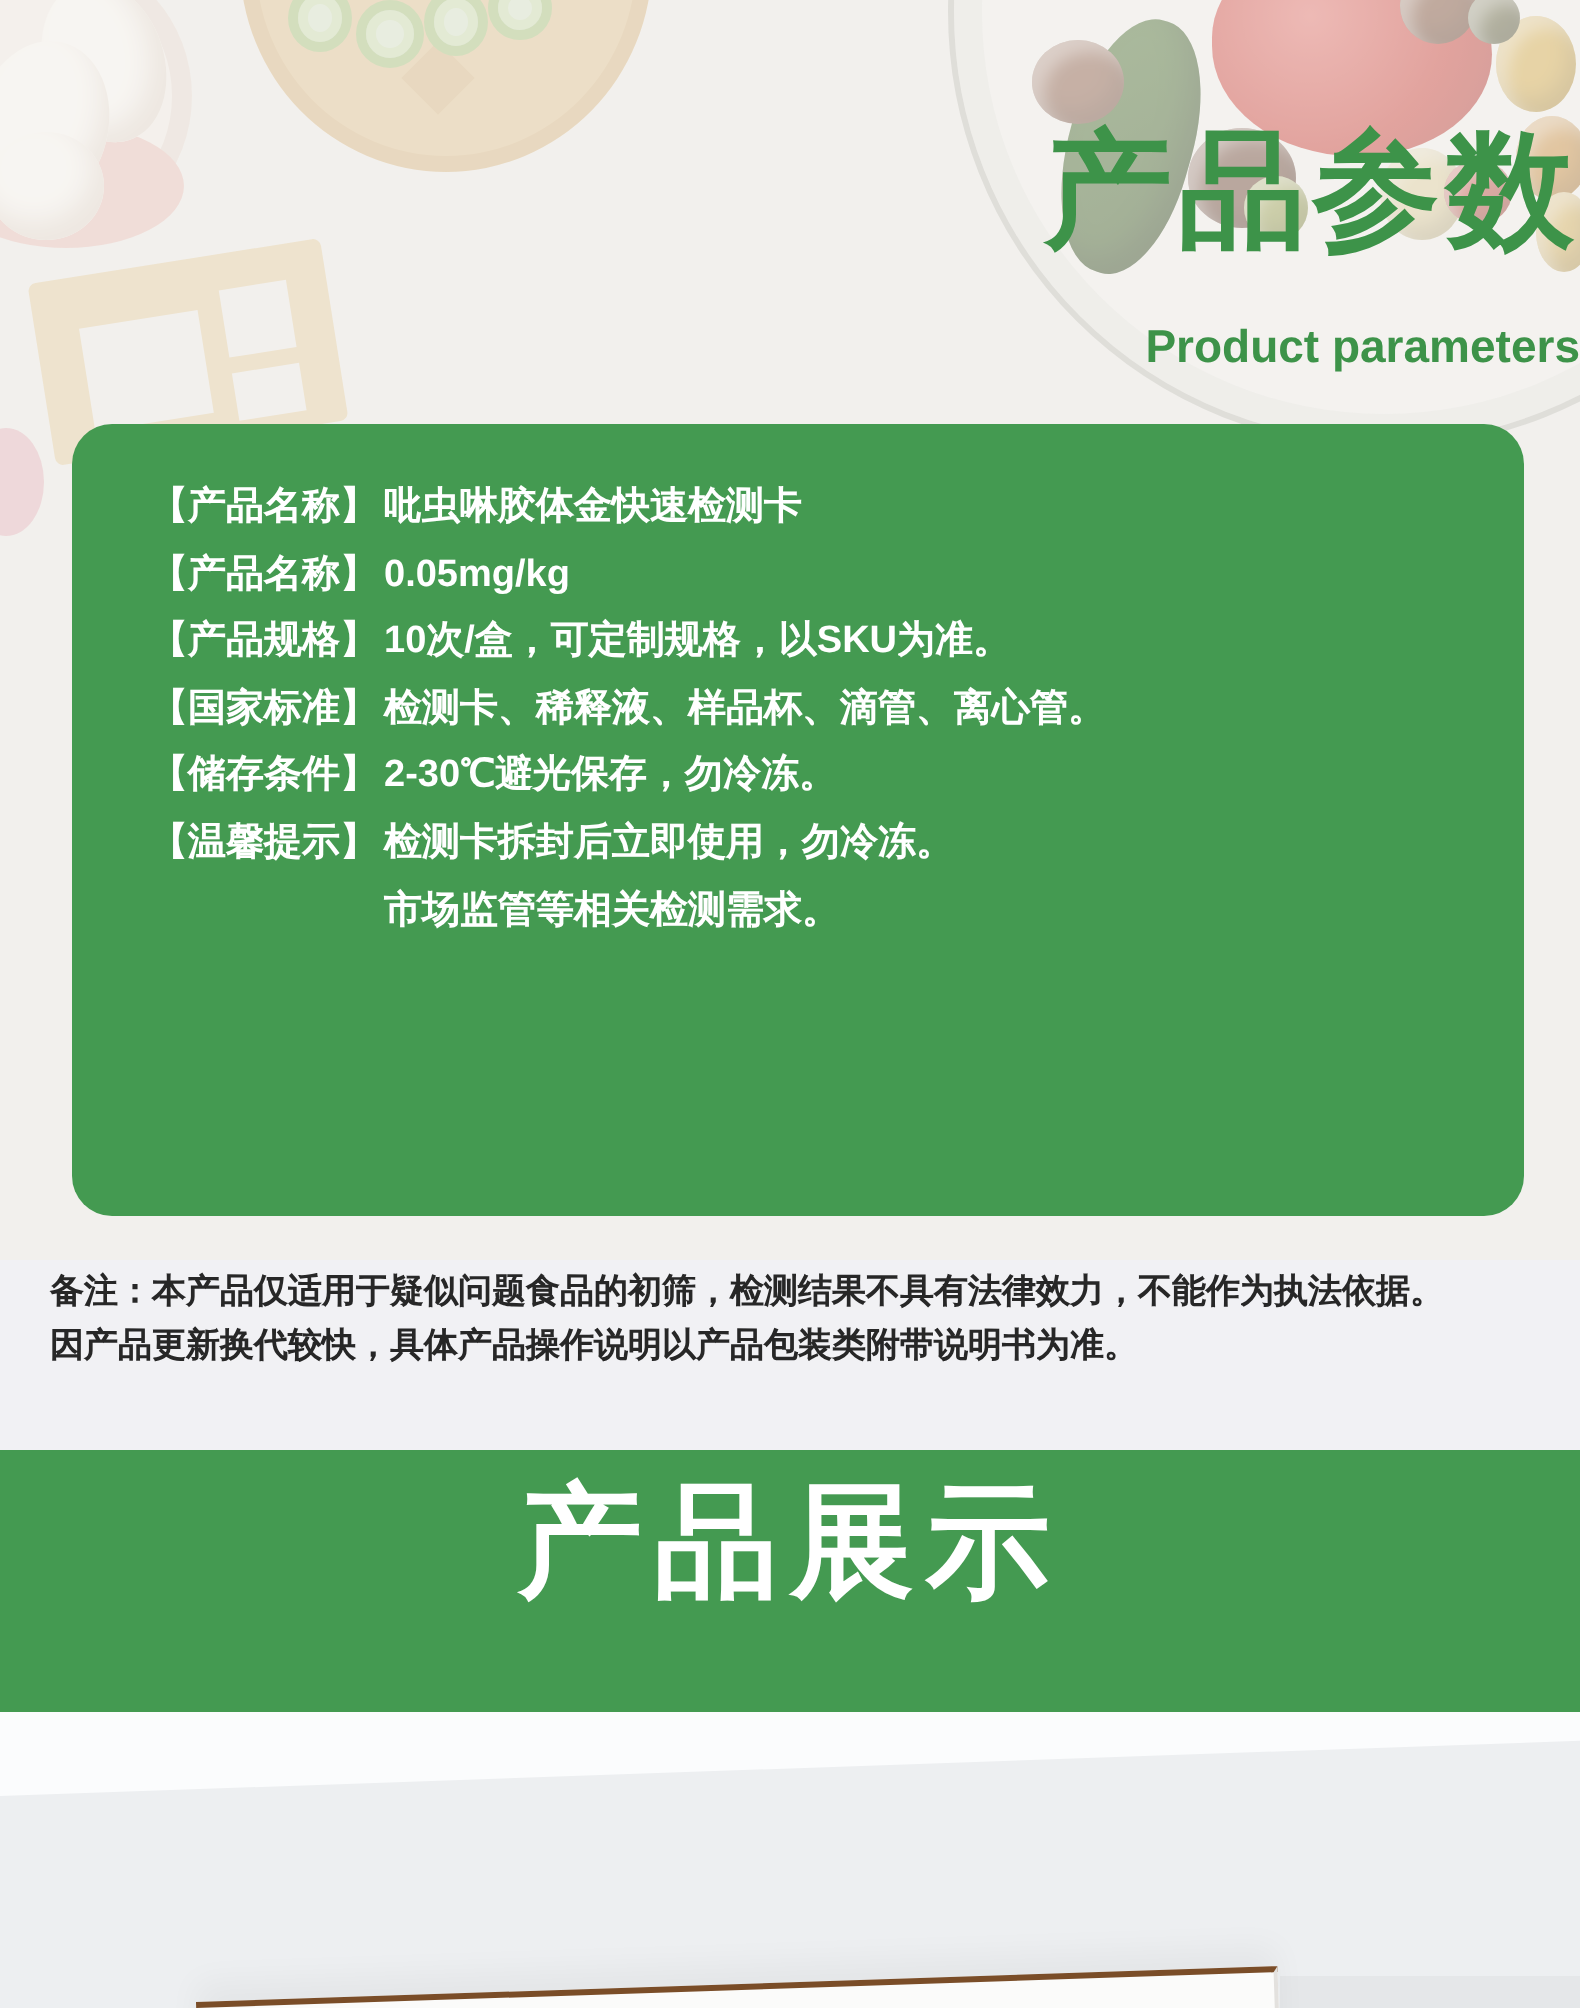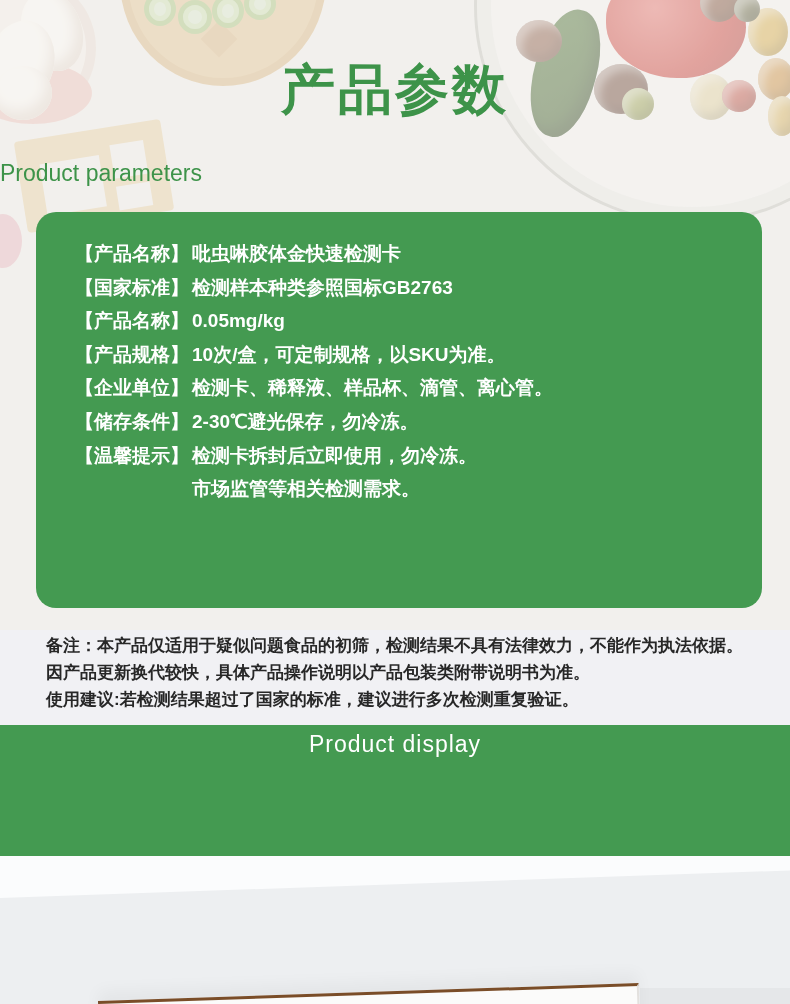--- a/index.html
+++ b/index.html
@@ -56,36 +56,36 @@
   .t2  { left:594px; top:64px;  width:54px; height:50px; background:#6d4534; }
   .t3  { left:622px; top:88px;  width:32px; height:32px; background:#9aa24e; }
   .t4  { left:690px; top:74px;  width:42px; height:46px; background:#e3d3a0; }
   .t5  { left:722px; top:80px;  width:34px; height:32px; background:#bf4c3e; }
   .t6  { left:748px; top:8px;   width:40px; height:48px; background:#d9ad45; }
   .t7  { left:758px; top:58px;  width:36px; height:42px; background:#cd8e3b; }
   .t8  { left:700px; top:-16px; width:38px; height:38px; background:#7c4b33; }
   .t9  { left:734px; top:-4px;  width:26px; height:26px; background:#61603a; }
   .t10 { left:768px; top:96px;  width:28px; height:40px; background:#d8b258; }
 
-  .page-title { position:absolute; top:58px; left:0; width:100%; text-align:center;
-                font-size:54px; line-height:1.18; font-weight:800; letter-spacing:3px;
+  .page-title { position:absolute; top:58px; left:0; width:100%; text-align:right;
+                font-size:64px; line-height:1.18; font-weight:800; letter-spacing:3px;
                 color:var(--heading-green); z-index:2; }
-  .page-sub   { position:absolute; top:160px; left:0; width:100%; text-align:left;
-                font-size:23px; font-weight:400; color:var(--heading-green); z-index:2; }
+  .page-sub   { position:absolute; top:160px; left:0; width:100%; text-align:right;
+                font-size:23px; font-weight:700; color:var(--heading-green); z-index:2; }
 
   
   .spec-card { position:absolute; left:36px; top:212px; width:726px; height:396px;
                background:var(--brand-green); border-radius:20px;
                padding:25px 10px 16px 39px; z-index:3; overflow:hidden; }
   .spec-line { white-space:nowrap; font-size:19px; line-height:33.6px; color:#fff; font-weight:600; }
   .spec-label { margin-right:3px; }
   .spec-line .spacer { visibility:hidden; margin-right:3px; }
 
   
-  .note { position:absolute; left:0; top:632px; width:790px; padding-left:46px;
+  .note { position:absolute; left:0; top:632px; width:790px; padding-left:25px;
           z-index:2; }
   .note-line { font-size:17px; line-height:27px; color:var(--note-text); font-weight:600; white-space:nowrap; }
 
   
   .banner { position:absolute; left:0; top:725px; width:790px; height:131px;
             background:var(--brand-green); text-align:center; color:#fff; z-index:2; }
   .banner-title { font-size:62px; line-height:1; font-weight:800; letter-spacing:6px; padding-top:16px; }
   .banner-sub   { font-size:23px; margin-top:6px; letter-spacing:1px; }
 
   
@@ -140,40 +140,38 @@
       <div class="tom t9"></div>
       <div class="tom t10"></div>
     </div>
     <h1 class="page-title">产品参数</h1>
     <p class="page-sub">Product parameters</p>
   </section>
 
   <section class="spec-card">
     <div>
         <div class="spec-line"><span class="spec-label">【产品名称】</span><span class="spec-text">吡虫啉胶体金快速检测卡</span></div>
-        <div class="spec-line"><span class="spec-label">【国家标准】</span><span class="spec-text">检测样本种类参照国标GB2763</span></div>
         <div class="spec-line"><span class="spec-label">【产品名称】</span><span class="spec-text">0.05mg/kg</span></div>
         <div class="spec-line"><span class="spec-label">【产品规格】</span><span class="spec-text">10次/盒，可定制规格，以SKU为准。</span></div>
-        <div class="spec-line"><span class="spec-label">【企业单位】</span><span class="spec-text">检测卡、稀释液、样品杯、滴管、离心管。</span></div>
+        <div class="spec-line"><span class="spec-label">【国家标准】</span><span class="spec-text">检测卡、稀释液、样品杯、滴管、离心管。</span></div>
         <div class="spec-line"><span class="spec-label">【储存条件】</span><span class="spec-text">2-30℃避光保存，勿冷冻。</span></div>
         <div class="spec-line"><span class="spec-label">【温馨提示】</span><span class="spec-text">检测卡拆封后立即使用，勿冷冻。</span></div>
         <div class="spec-line"><span class="spacer">【应用领域】</span><span class="spec-text">市场监管等相关检测需求。</span></div>
       </div>
   </section>
 
   <section class="note">
     <div>
         <div class="note-line">备注：本产品仅适用于疑似问题食品的初筛，检测结果不具有法律效力，不能作为执法依据。</div>
         <div class="note-line">因产品更新换代较快，具体产品操作说明以产品包装类附带说明书为准。</div>
-        <div class="note-line">使用建议:若检测结果超过了国家的标准，建议进行多次检测重复验证。</div>
       </div>
   </section>
 
   <section class="banner">
-    <p class="banner-sub">Product display</p>
+    <h2 class="banner-title">产品展示</h2>
   </section>
 
   <section class="product-photo">
     <div class="wall-light"></div>
     <div class="box-shade"></div>
     <div class="box-top"></div>
   </section>
 
 </div>
 

